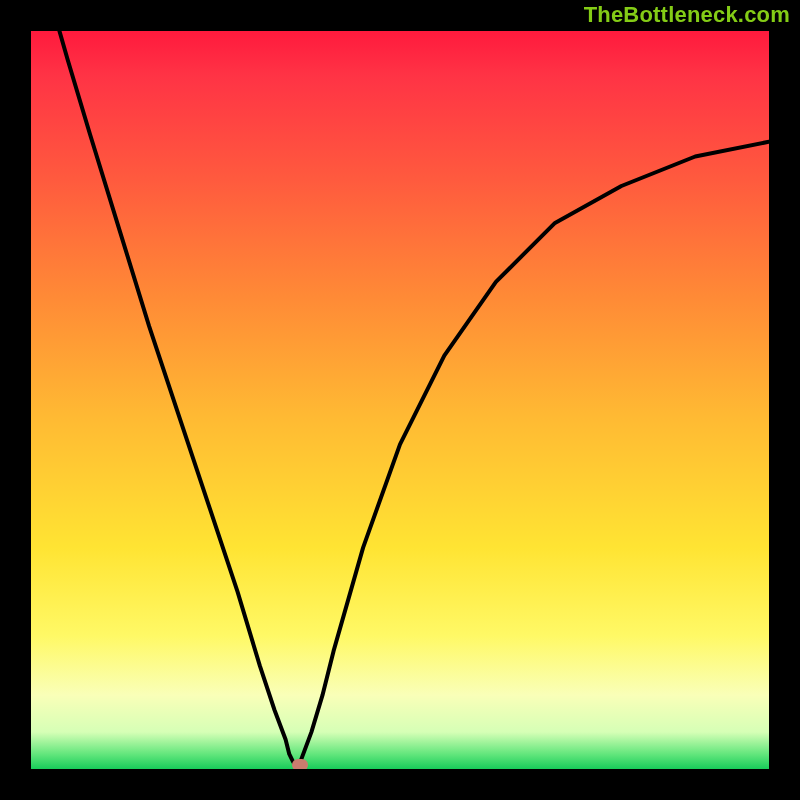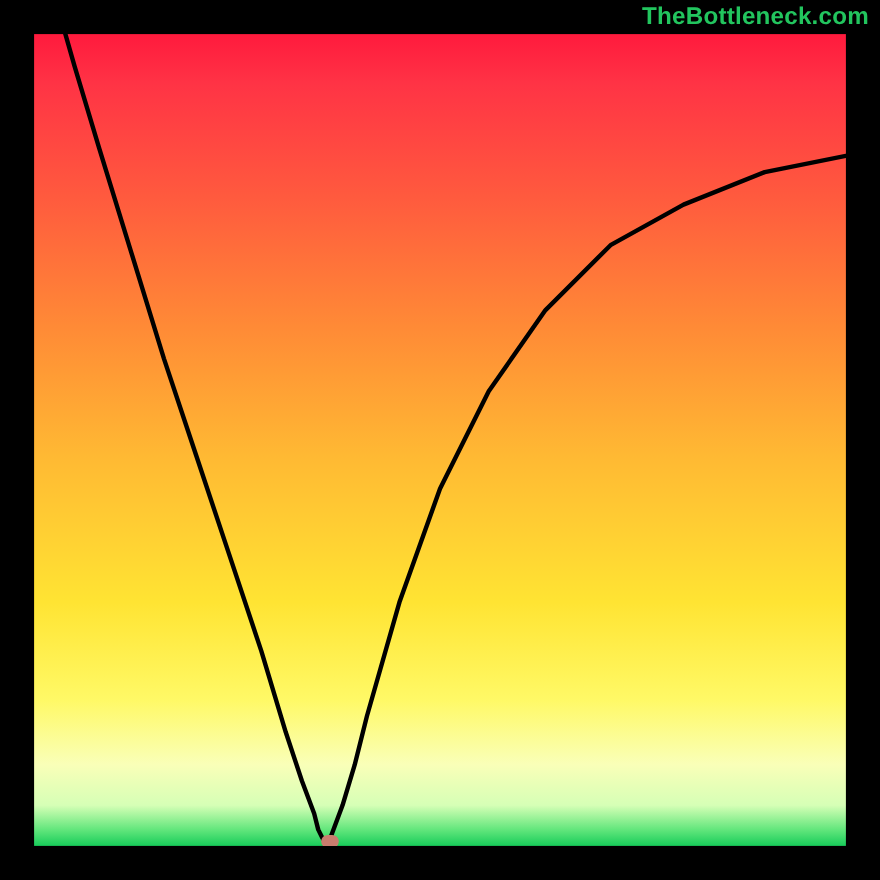--- a/index.html
+++ b/index.html
@@ -14,21 +14,21 @@
   .frame {
     position: relative;
     width: 800px;
     height: 800px;
     background: #000;
   }
   .watermark {
     position: absolute;
     top: 2px;
     right: 10px;
-    color: #22c55e;
+    color: #84cc16;
     font-size: 22px;
     font-weight: 600;
     letter-spacing: 0.2px;
     z-index: 5;
     user-select: none;
     text-align: right;
   }
   .plot-area {
     position: absolute;
     left: 31px;

